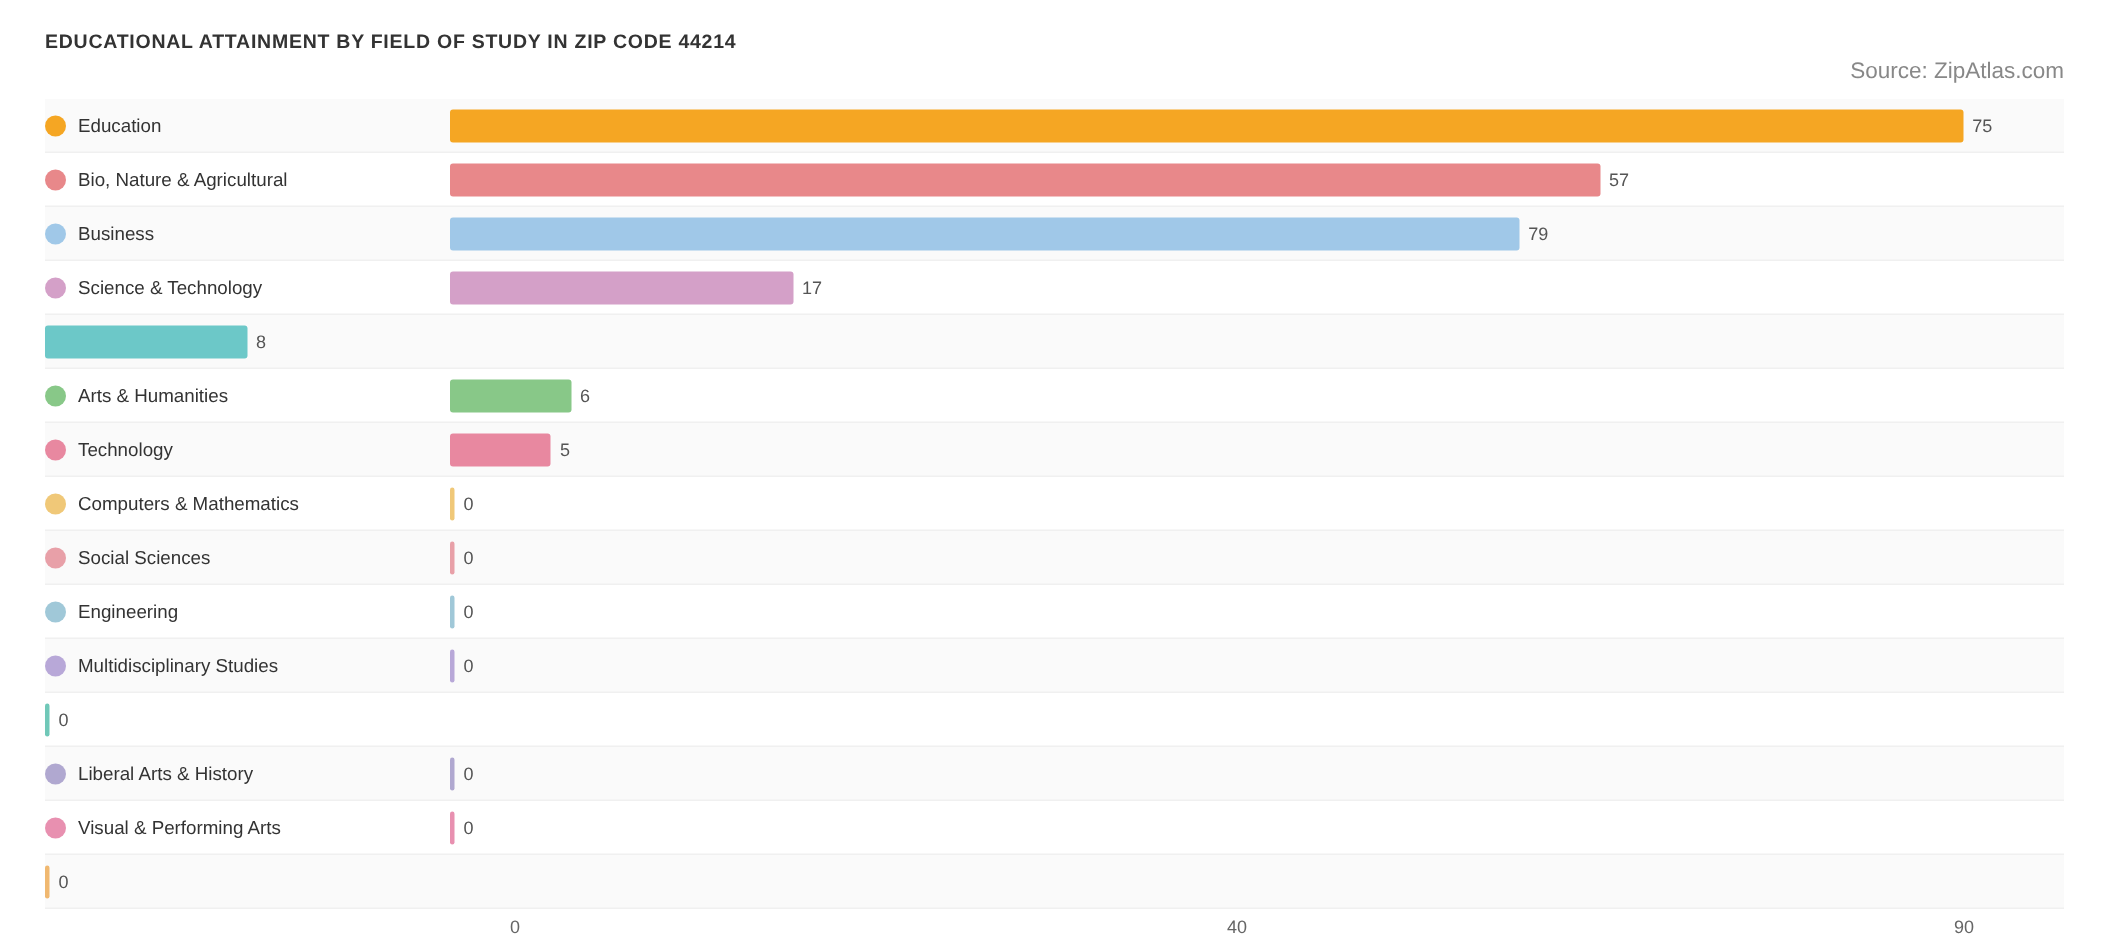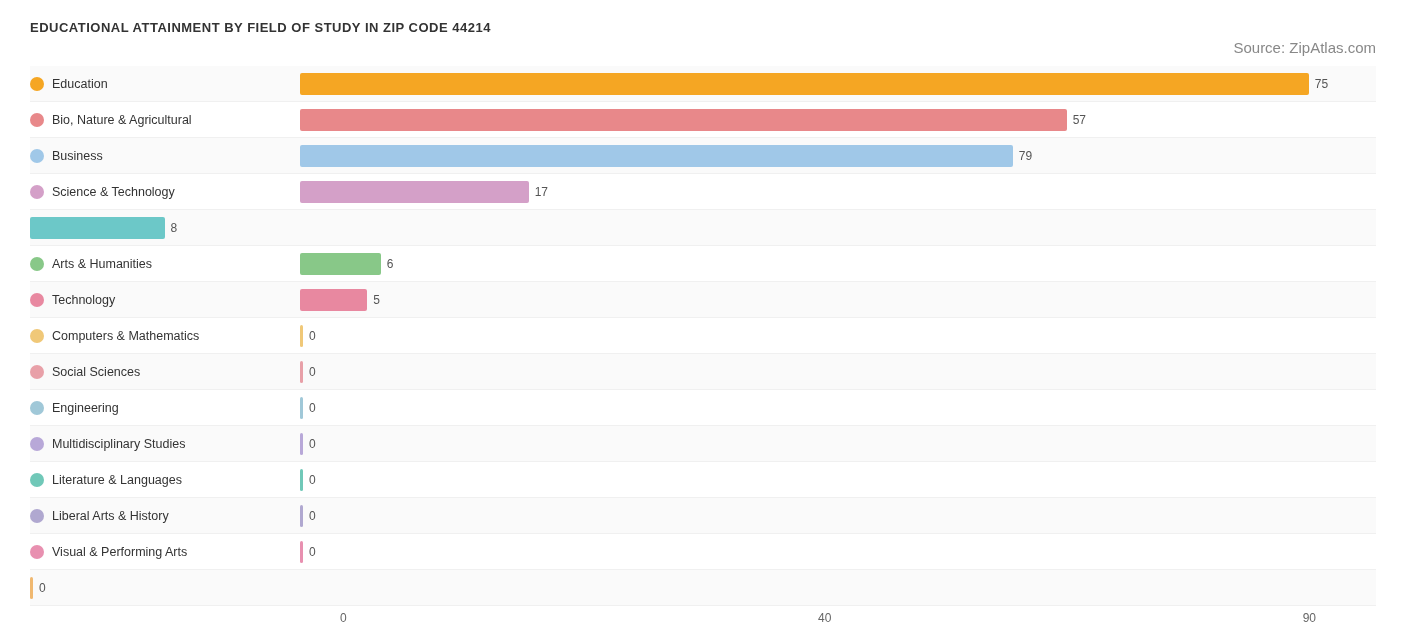--- a/index.html
+++ b/index.html
@@ -205,24 +205,20 @@
         <div class="label-area">
           <div class="dot" style="background: rgb(184, 168, 216);"></div>
           <span class="label-text">Multidisciplinary Studies</span>
         </div>
         <div class="bar-area">
           <div class="bar" style="background: rgb(184, 168, 216); width: 3px;"></div>
           <span class="bar-value">0</span>
         </div>
       </div>
       <div class="bar-row">
-        <div class="label-area">
-          <div class="dot" style="background: rgb(112, 200, 184);"></div>
-          <span class="label-text">Literature &amp; Languages</span>
-        </div>
         <div class="bar-area">
           <div class="bar" style="background: rgb(112, 200, 184); width: 3px;"></div>
           <span class="bar-value">0</span>
         </div>
       </div>
       <div class="bar-row">
         <div class="label-area">
           <div class="dot" style="background: rgb(176, 168, 208);"></div>
           <span class="label-text">Liberal Arts &amp; History</span>
         </div>

